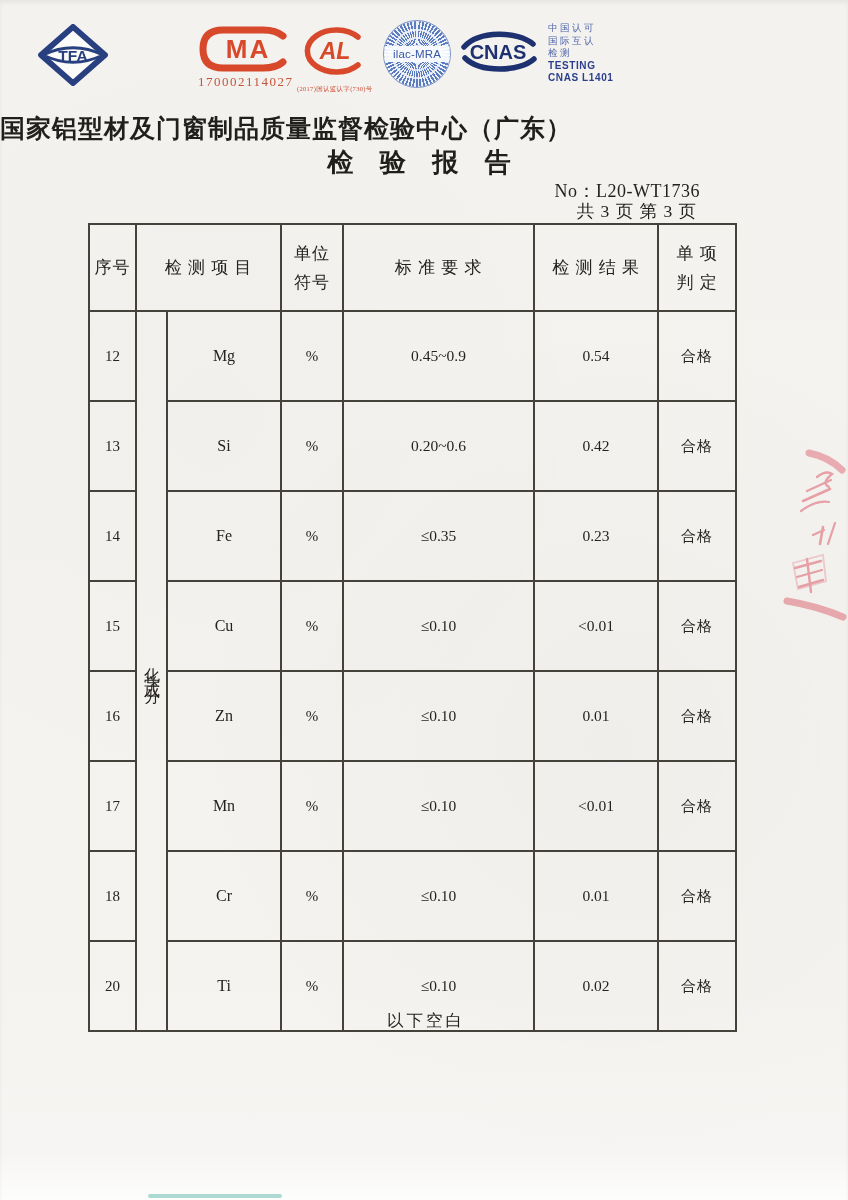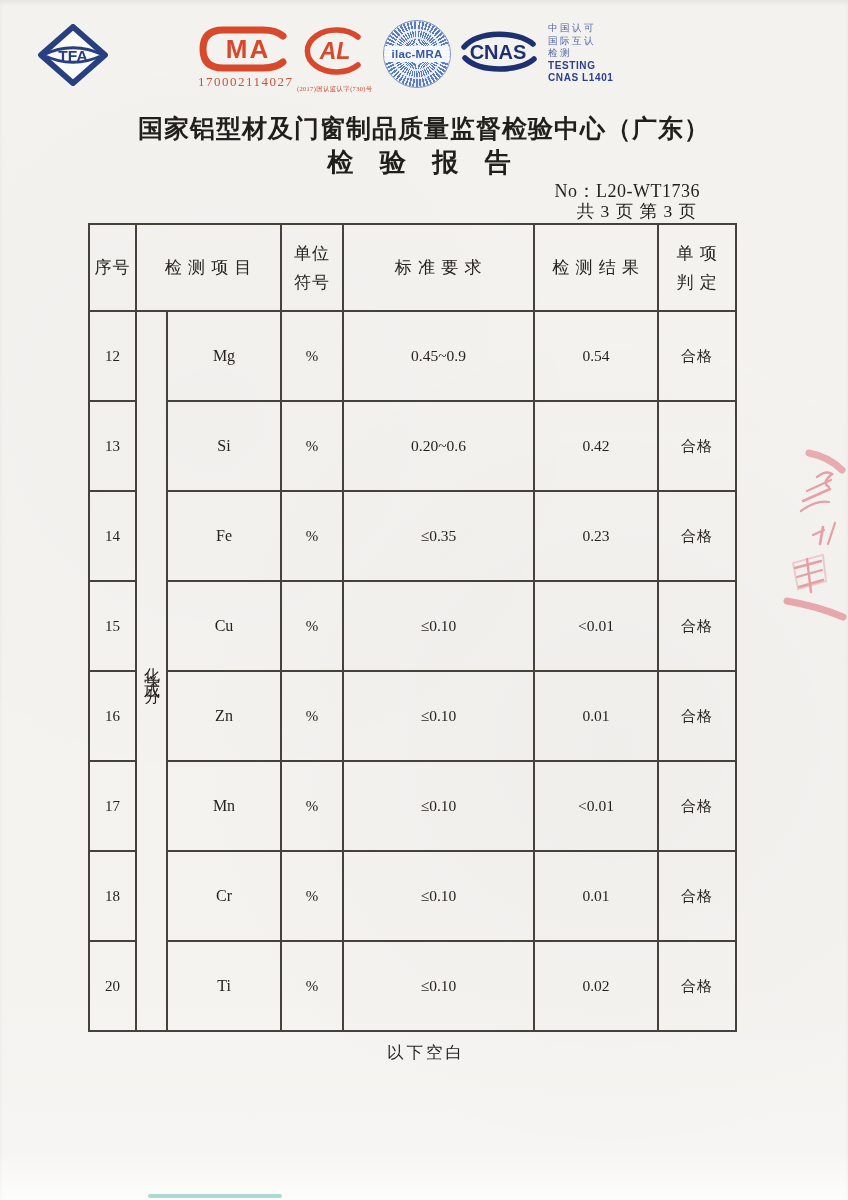--- a/index.html
+++ b/index.html
@@ -31,29 +31,29 @@
         rgba(255,255,255,0) 9px 15px, rgba(244,246,251,0.8) 15px 17px,
         rgba(255,255,255,0) 17px 23px, rgba(244,246,251,0.8) 23px 25px, rgba(255,255,255,0) 25px),
       repeating-conic-gradient(#ecf0f8 0deg 3deg, #5b7cc0 3deg 6.5deg);
     outline:1px solid #7c94cb;
   }
   .ilac-band{
     position:absolute;left:-2px;right:-2px;top:25px;height:16px;
     background:rgba(252,253,255,0.93);
     display:flex;align-items:center;justify-content:center;
     font-family:"Liberation Sans","DejaVu Sans",sans-serif;
-    font-weight:bold;font-size:11.5px;color:#3757a6;letter-spacing:0.2px;
+    font-weight:normal;font-size:11.5px;color:#3757a6;letter-spacing:0.2px;
   }
   .cnas-lines{line-height:12.5px;white-space:nowrap;}
   .cnas-lines .zh{color:#5065ab;font-size:9.5px;letter-spacing:2.5px;font-family:"DejaVu Sans",sans-serif;}
   .cnas-lines .en{color:#2b3f8c;font-size:10px;font-weight:bold;letter-spacing:0.6px;font-family:"Liberation Sans","DejaVu Sans",sans-serif;}
 
   
   .org-title{
-    left:0;top:112px;width:848px;text-align:center;
+    left:0;top:112px;width:848px;
     font-size:25px;font-weight:bold;letter-spacing:1px;white-space:nowrap;
   }
   .report-title{
     left:0;top:145px;width:848px;text-align:center;
     font-size:26px;font-weight:bold;letter-spacing:10px;white-space:nowrap;
   }
   .report-no{right:148px;top:179px;font-size:18px;letter-spacing:0.5px;}
   .form-no{left:120px;top:200px;font-size:17px;}
   .pagination{right:151px;top:199px;font-size:17.5px;letter-spacing:1px;}
 
@@ -77,21 +77,21 @@
   td.item{font-size:16px;}
   td.unit{font-size:15px;}
   td.std,td.res{font-size:15.5px;}
   td.judg{font-size:15px;letter-spacing:1px;}
   td.group-cell{padding:0;}
   .vtext{
     writing-mode:vertical-rl;text-orientation:upright;
     font-size:16px;letter-spacing:7px;display:inline-block;
   }
 
-  .end-note{left:426px;top:1042px;transform:translateX(-50%);font-size:16.5px;letter-spacing:3px;white-space:nowrap;}
+  .end-note{left:426px;top:1010px;transform:translateX(-50%);font-size:16.5px;letter-spacing:3px;white-space:nowrap;}
 
   .teal-mark{left:148px;top:1194px;width:134px;height:4px;background:#3aa79a;opacity:0.4;border-radius:2px;filter:blur(0.7px);}
 
   svg text{font-family:"Liberation Sans","DejaVu Sans",sans-serif;}
 </style>
 </head>
 <body>
 
 <div id="paper">
 

